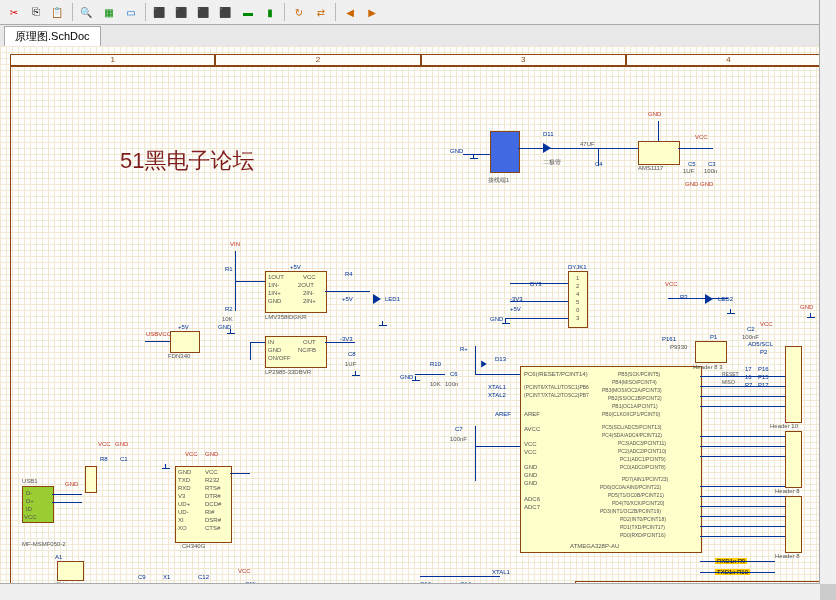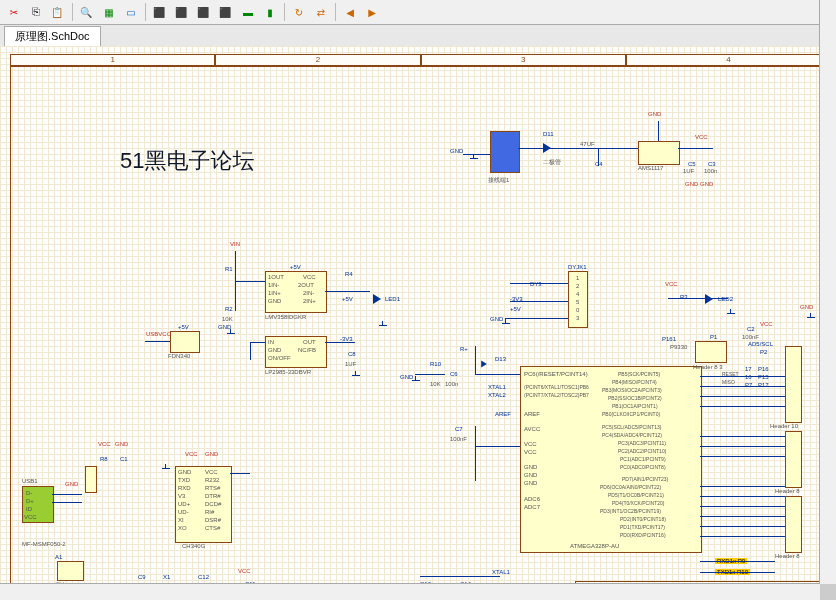--- a/index.html
+++ b/index.html
@@ -7,21 +7,21 @@
 .tb-icon{width:18px;height:18px;display:inline-flex;align-items:center;justify-content:center;border:1px solid transparent}
 .tb-sep{width:1px;height:18px;background:#bbb;margin:0 2px}
 .tabbar{background:#e8e8e8;height:22px;display:flex;align-items:center;padding-left:4px;border-bottom:1px solid #999}
 .tab{background:#fff;border:1px solid #aaa;border-bottom:none;padding:2px 10px;font-size:11px}
 .scroll-area{position:absolute;top:46px;left:0;right:16px;bottom:16px;overflow:hidden;background:#fff}
 .canvas{position:relative;width:836px;height:560px;background:#fefefe}
 .grid{position:absolute;inset:0;background-image:linear-gradient(#f0e8d0 1px,transparent 1px),linear-gradient(90deg,#f0e8d0 1px,transparent 1px);background-size:6px 6px}
 .frame{position:absolute;left:10px;top:20px;right:5px;bottom:0;border:1px solid #8B4513}
 .ruler-h{position:absolute;left:10px;right:5px;top:8px;height:12px;display:flex}
 .ruler-cell{flex:1;border:1px solid #8B4513;text-align:center;font-size:8px;color:#8B4513;line-height:10px;background:#fefdf8}
-.watermark{position:absolute;left:120px;top:100px;font-size:22px;color:#0f172a}
+.watermark{position:absolute;left:120px;top:100px;font-size:22px;color:#7f1d1d}
 .comp{position:absolute;background:#ffffcc;border:1px solid #8B4513}
 .wire-h{position:absolute;height:1px;background:#003399}
 .wire-v{position:absolute;width:1px;background:#003399}
 .txt{position:absolute;font-size:6px;color:#555;white-space:nowrap}
 .txt-b{color:#003399}
 .txt-r{color:#c0392b}
 .led{position:absolute;width:0;height:0;border-left:8px solid #003399;border-top:5px solid transparent;border-bottom:5px solid transparent}
 .usb{position:absolute;background:#9acd32;border:1px solid #8B4513}
 .scrollbar-v{position:absolute;right:0;top:0;bottom:16px;width:16px;background:#f0f0f0;border-left:1px solid #aaa}
 .scrollbar-h{position:absolute;left:0;right:16px;bottom:0;height:16px;background:#f0f0f0;border-top:1px solid #aaa}

